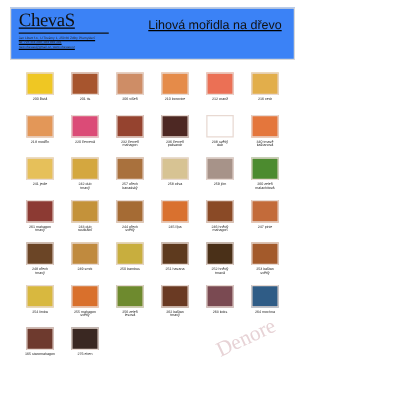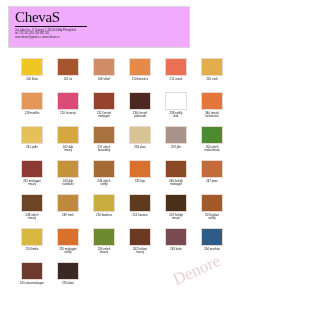--- a/index.html
+++ b/index.html
@@ -13,27 +13,28 @@
     overflow: hidden;
     font-family: "Liberation Sans", sans-serif;
     position: relative;
   }
 
   
   #header {
     position: absolute;
     left: 8px;
     top: 6px;
-    width: 182px;
+    width: 228px;
     height: 42px;
     border: 1px solid #d8d8d8;
     box-sizing: border-box;
-    background: #f0abfc;
+    background: #3b82f6;
     display: flex;
     align-items: flex-start;
+    text-decoration: underline;
   }
   #brand-block {
     width: 104px;
     padding: 3px 0 0 6px;
     box-sizing: border-box;
   }
   #logo-word {
     font-family: "Liberation Serif", serif;
     font-size: 15px;
     line-height: 15px;
@@ -118,20 +119,21 @@
 <body>
 
 <div id="header">
   <div id="brand-block">
     <div id="logo-word">ChevaS</div>
     <div id="logo-rule"></div>
     <div class="addr-line">Jan Libert f.o., U Továrny 1, 250 66 Zdiby Přemyšlení</div>
     <div class="addr-line">tel. 723 311 280, 284 881 281</div>
     <div class="addr-line">new.chevas@gmail.cz, www.chevas.cz</div>
   </div>
+  <div id="headline">Lihová mořidla na dřevo</div>
 </div>
 
 <div id="grid">
     <div class="cell">
       <div class="chip" style="background: rgb(239, 199, 35);"></div>
       <div class="cap">200 žlutá</div>
     </div>
     <div class="cell">
       <div class="chip" style="background: rgb(167, 85, 46);"></div>
       <div class="cap">201 tis</div>

